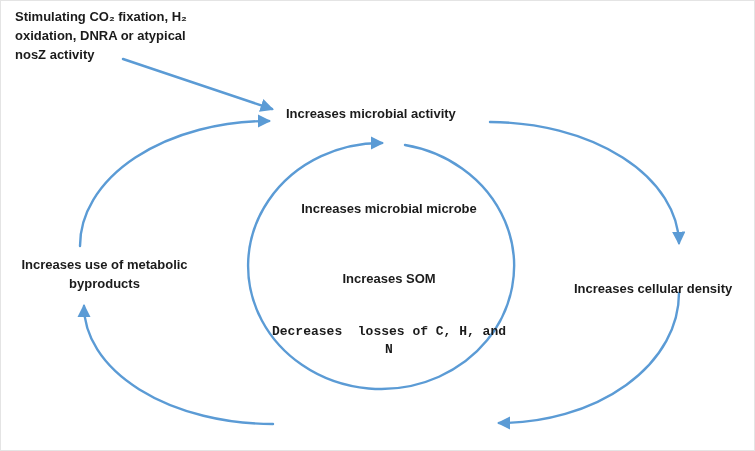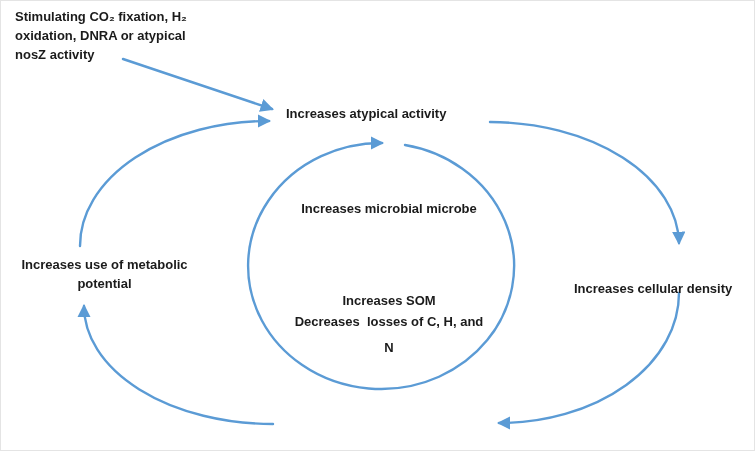--- a/index.html
+++ b/index.html
@@ -31,22 +31,22 @@
   .nowrap { white-space: nowrap; }
   .center { text-align: center; }
   #label-external-input { left: 14px; top: 6px; width: 225px; }
   #label-microbial-activity { left: 285px; top: 103px; }
   #label-cellular-density { left: 573px; top: 278px; }
   #label-microbe-interactions { left: 262px; top: 403px; width: 250px; }
   #label-metabolic-byproducts { left: 3px; top: 254px; width: 201px; }
   .inner-item { left: 268px; width: 240px; text-align: center; }
   #label-inner-networks { top: 198px; }
   #label-inner-biomass { top: 250px; }
-  #label-inner-som { top: 290px; text-align: center; }
-  #label-inner-decreases-losses { top: 308px; line-height: 26px; }
+  #label-inner-som { top: 268px; text-align: center; }
+  #label-inner-decreases-losses { top: 322px; line-height: 18px; font-family: Liberation Mono, monospace; }
 </style>
 </head>
 <body>
 
 <div class="stage">
 
   <svg class="arrows" viewBox="0 0 755 451" xmlns="http://www.w3.org/2000/svg">
     <defs>
       <marker id="arw" viewBox="0 0 10 10" refX="8.5" refY="5" markerWidth="5.6" markerHeight="5.6" orient="auto">
         <path d="M 0 0 L 10 5 L 0 10 Z" fill="#5B9BD5"></path>
@@ -63,27 +63,27 @@
 
     <path d="M 79 245 A 189 125 0 0 1 268 120" fill="none" stroke-width="2.4" stroke-linecap="round" marker-end="url(#arw)" stroke="#5B9BD5"></path>
 
     <path d="M 404 144 A 133 123 0 1 1 381 142" fill="none" stroke-width="2.4" stroke-linecap="round" marker-end="url(#arw)" stroke="#5B9BD5"></path>
   </svg>
 
   <div class="lbl" id="label-external-input">Stimulating CO₂ fixation, H₂
 oxidation, DNRA or atypical
 nosZ activity</div>
 
-  <div class="lbl nowrap" id="label-microbial-activity">Increases atypical activity</div>
+  <div class="lbl nowrap" id="label-microbial-activity">Increases microbial activity</div>
 
   <div class="lbl nowrap" id="label-cellular-density">Increases cellular density</div>
 
 
   <div class="lbl center" id="label-metabolic-byproducts">Increases use of metabolic
-potential</div>
+byproducts</div>
 
   <div class="lbl inner-item" id="label-inner-networks">Increases microbial microbe</div>
 
 
   <div class="lbl inner-item" id="label-inner-som">Increases SOM</div>
 
   <div class="lbl inner-item" id="label-inner-decreases-losses">Decreases  losses of C, H, and
 N</div>
 
 </div>

